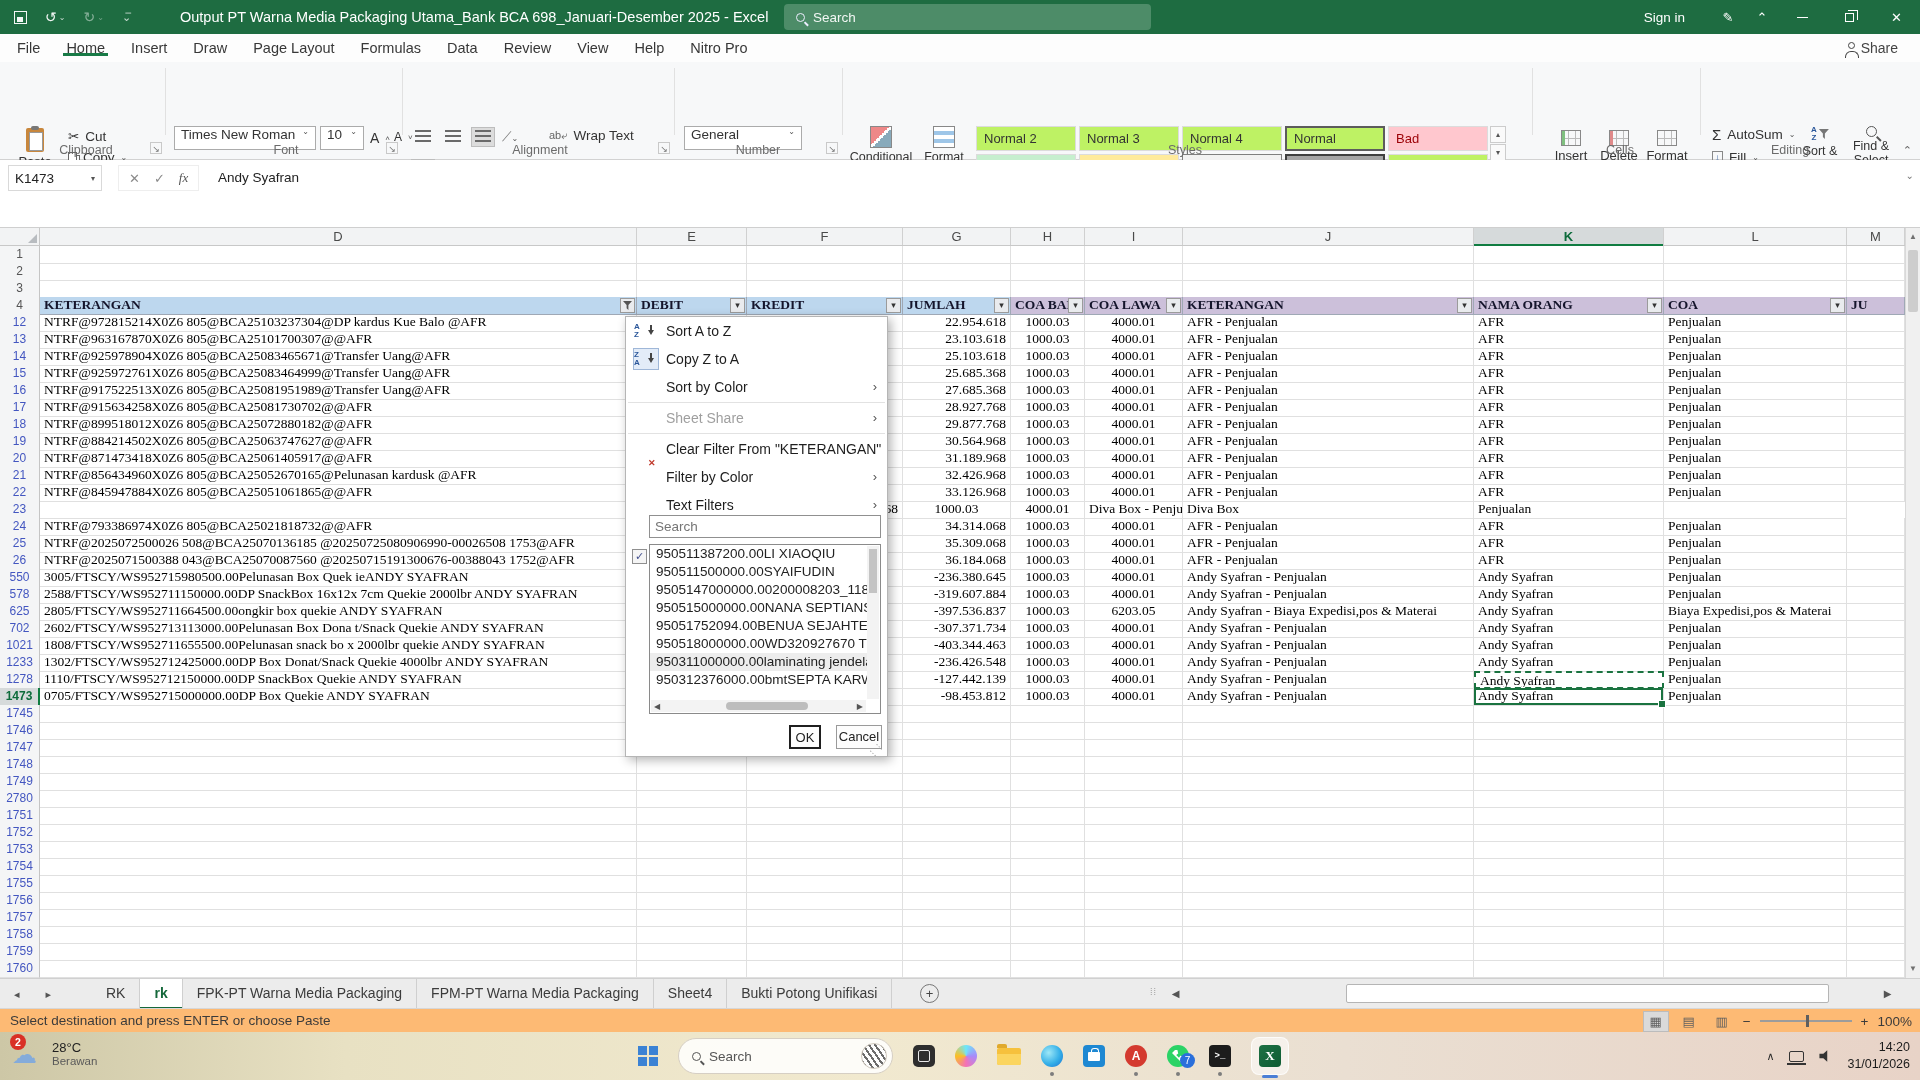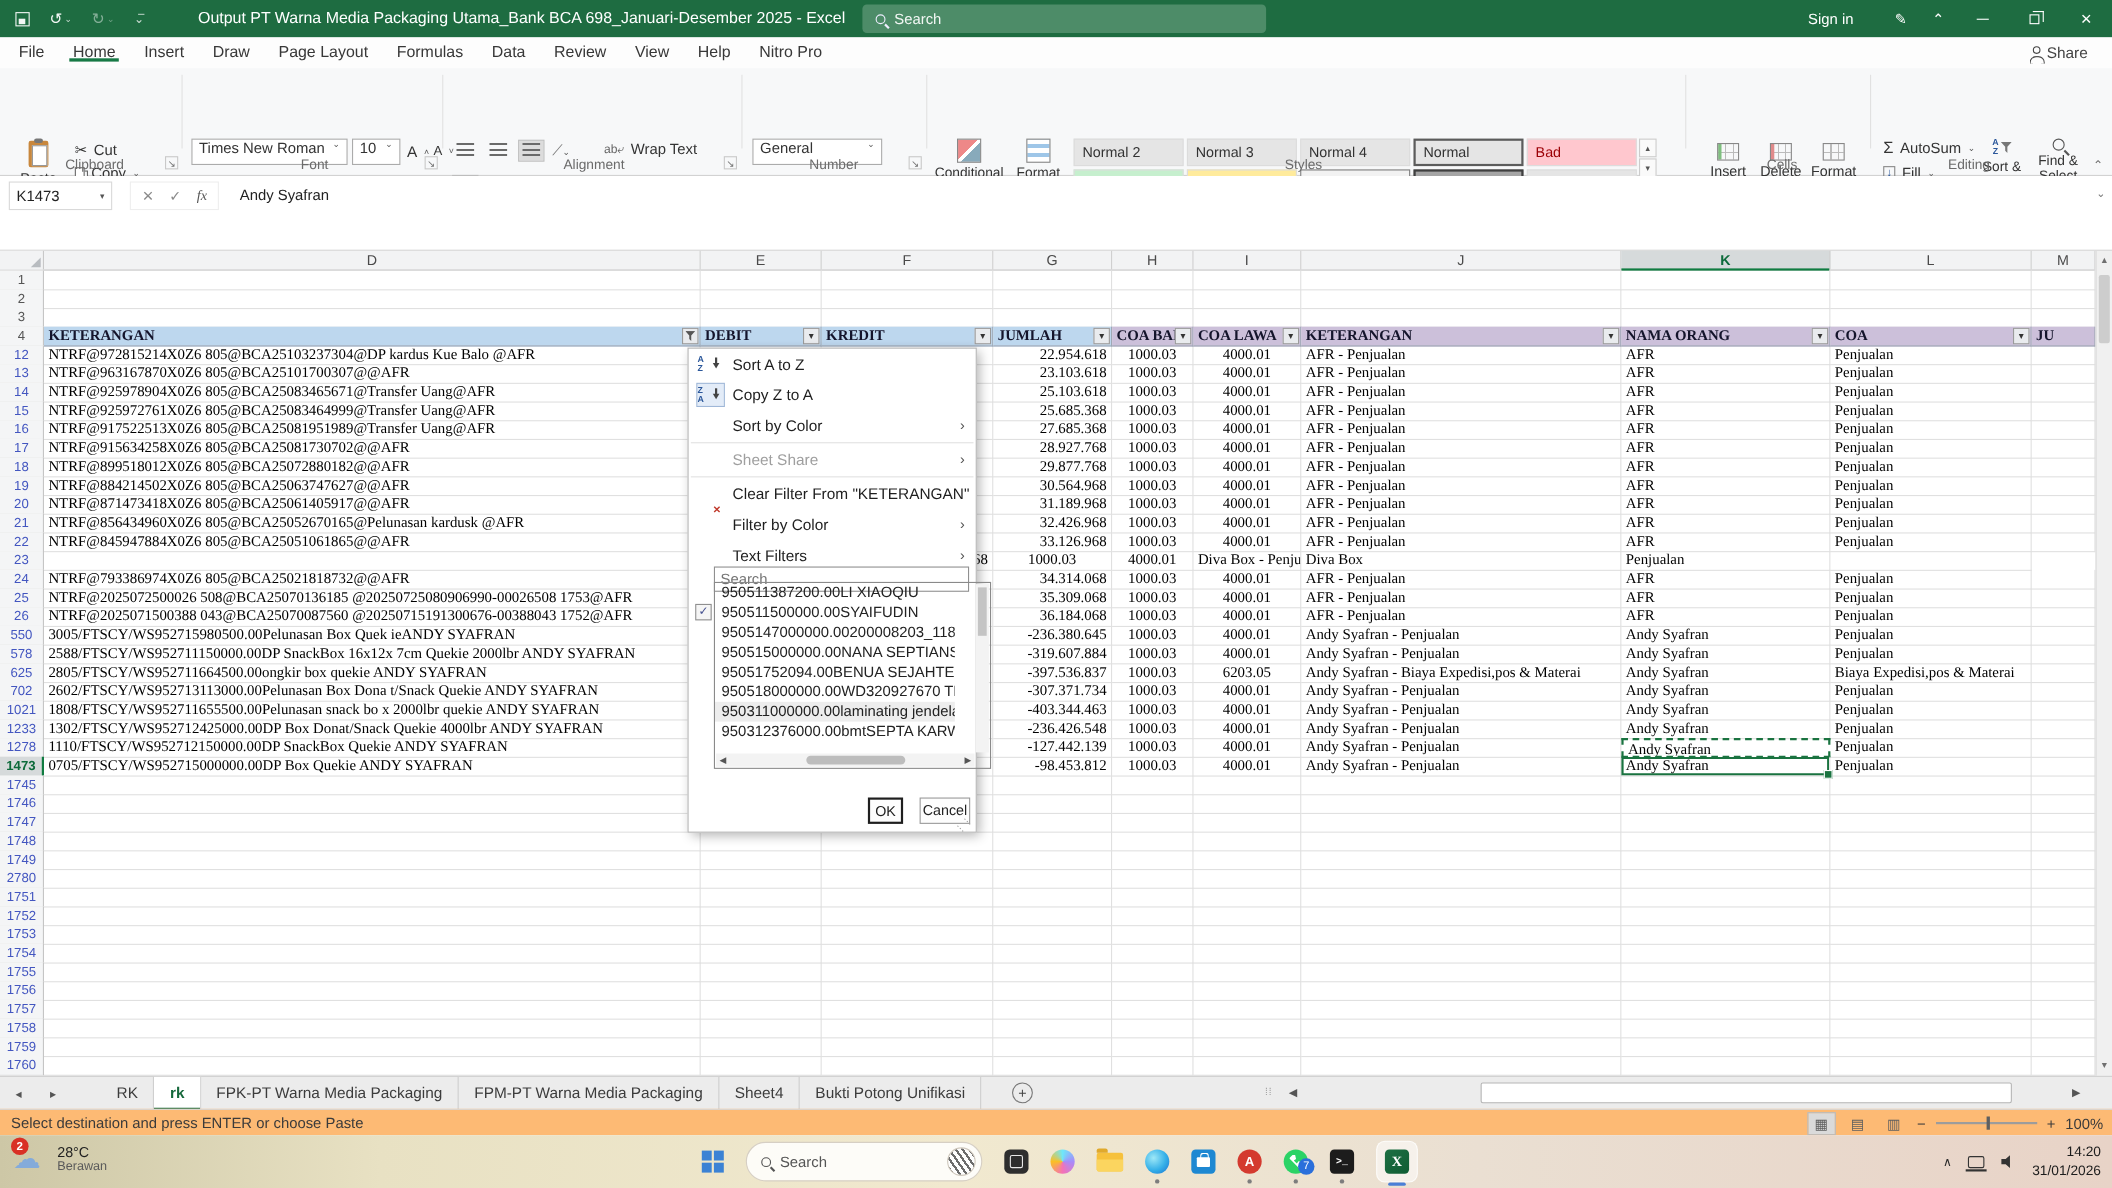--- a/index.html
+++ b/index.html
@@ -51,21 +51,21 @@
 .bord-ic{width:15px;height:15px;border:1px dashed #888;display:inline-block}
 .al-ic{width:16px;height:14px;display:inline-block;background:
  repeating-linear-gradient(#6a6a6a 0 2px,transparent 2px 5px);border:0}
 .pressed{background:#dcdcdc;outline:1px solid #bdbdbd}
 .icbtn{padding:2px 3px;display:inline-flex;align-items:center;gap:2px}
 .merge-ic{width:16px;height:12px;border:1px solid #5a8;display:inline-block;background:linear-gradient(#9ec6e8 0 0) center/14px 4px no-repeat}
 .cf-ic{width:22px;height:22px;border:1px solid #888;background:linear-gradient(135deg,#e88 0 45%,#fff 45% 55%,#8ab 55%)}
 .fat-ic{width:22px;height:22px;border:1px solid #888;background:repeating-linear-gradient(#fff 0 4px,#9ec6e8 4px 8px)}
 .bigbtn{position:absolute;display:flex;flex-direction:column;align-items:center;gap:2px;font-size:13px;text-align:center}
 .stgrid{position:absolute;left:976px;top:64px;display:grid;grid-template-columns:repeat(5,100px);grid-auto-rows:25px;gap:3px}
-.stc{border:1px solid #dcdcdc;background:#e5e5e5;font-size:13px;line-height:23px;padding-left:7px;white-space:nowrap;overflow:hidden}
+.stc{border:1px solid #dcdcdc;background:#bef264;font-size:13px;line-height:23px;padding-left:7px;white-space:nowrap;overflow:hidden}
 .st-normal{border:2px solid #5c5c5c;line-height:21px}
 .st-bad{background:#FFC7CE;color:#9C0006}
 .st-good{background:#C6EFCE;color:#276221}
 .st-neutral{background:#FFEB9C;color:#9C6500}
 .st-calc{background:#F2F2F2;color:#FA7D00;border:1px solid #7f7f7f}
 .st-check{background:#A5A5A5;color:#fff;font-weight:bold;border:2px solid #3f3f3f;line-height:21px}
 .st-expl{color:#808080;font-style:italic}
 .stscroll{position:absolute;left:1490px;top:64px;width:16px;display:flex;flex-direction:column;gap:1px}
 .stscroll span{height:17px;border:1px solid #ccc;background:#fafafa;font-size:8px;text-align:center;line-height:16px;color:#555}
 .sf-ic{display:flex;flex-direction:column;font:bold 8px/8px "Liberation Sans",sans-serif;color:#2b579a}
@@ -116,21 +116,21 @@
 .mi.dis{color:#9f9f9f}
 .msep{height:1px;background:#e2e2e2;margin:1px 2px}
 .mic{position:absolute;left:8px;top:4px;width:24px;height:20px}
 .azl{display:flex;flex-direction:column;font:bold 8px/8px "Liberation Sans",sans-serif;color:#2b579a;float:left;margin-top:2px}
 .darr{width:0;height:0;border:3px solid transparent;border-top:5px solid #444;position:absolute;right:4px;top:9px}
 .darr:before{content:"";position:absolute;left:-1px;top:-10px;width:2px;height:6px;background:#444}
 .zabox{background:#e3ecf8;outline:1px solid #9fb7d8}
 .funnelx{width:12px;height:11px;background:#8a8a8a;clip-path:polygon(0 0,100% 0,60% 45%,60% 100%,40% 80%,40% 45%);margin-top:4px}
 .redx{position:absolute;left:14px;top:10px;color:#c0392b;font-size:9px;font-weight:bold}
 #fsearch{position:absolute;left:23px;top:198px;width:232px;height:23px;border:1px solid #909090;font-size:13.5px;padding:0 5px;color:#222;font-family:"Liberation Sans",sans-serif}
-#flist{position:absolute;left:23px;top:212px;width:252px;height:170px;border:1px solid #8a8a8a;overflow:hidden}
+#flist{position:absolute;left:23px;top:227px;width:232px;height:170px;border:1px solid #8a8a8a;overflow:hidden}
 .fli{height:18px;line-height:18px;font-size:13.5px;padding-left:6px;white-space:nowrap;overflow:hidden;width:218px}
 .fli.hov{background:#ededed}
 #flist .vsb{position:absolute;right:1px;top:1px;bottom:14px;width:12px;background:#f3f3f3}
 #flist .vsb i{position:absolute;left:2px;right:2px;top:3px;height:44px;background:#c4c4c4}
 #flist .hsb{position:absolute;left:1px;right:14px;bottom:1px;height:12px;background:#f3f3f3;color:#555;font-size:8px}
 #flist .hsb i{position:absolute;left:35%;width:38%;top:2px;height:8px;background:#bdbdbd;border-radius:4px}
 #flist .hsb .la{position:absolute;left:3px;top:2px}
 #flist .hsb .ra{position:absolute;right:3px;top:2px}
 #fcheck{position:absolute;left:6px;top:232px;width:15px;height:15px;border:1px solid #8f8f8f;background:#f5f5f5;color:#44508f;font-size:11px;line-height:13px;text-align:center}
 .fbtn{position:absolute;height:24px;background:#fdfdfd;font-size:13px;text-align:center;line-height:21px}

